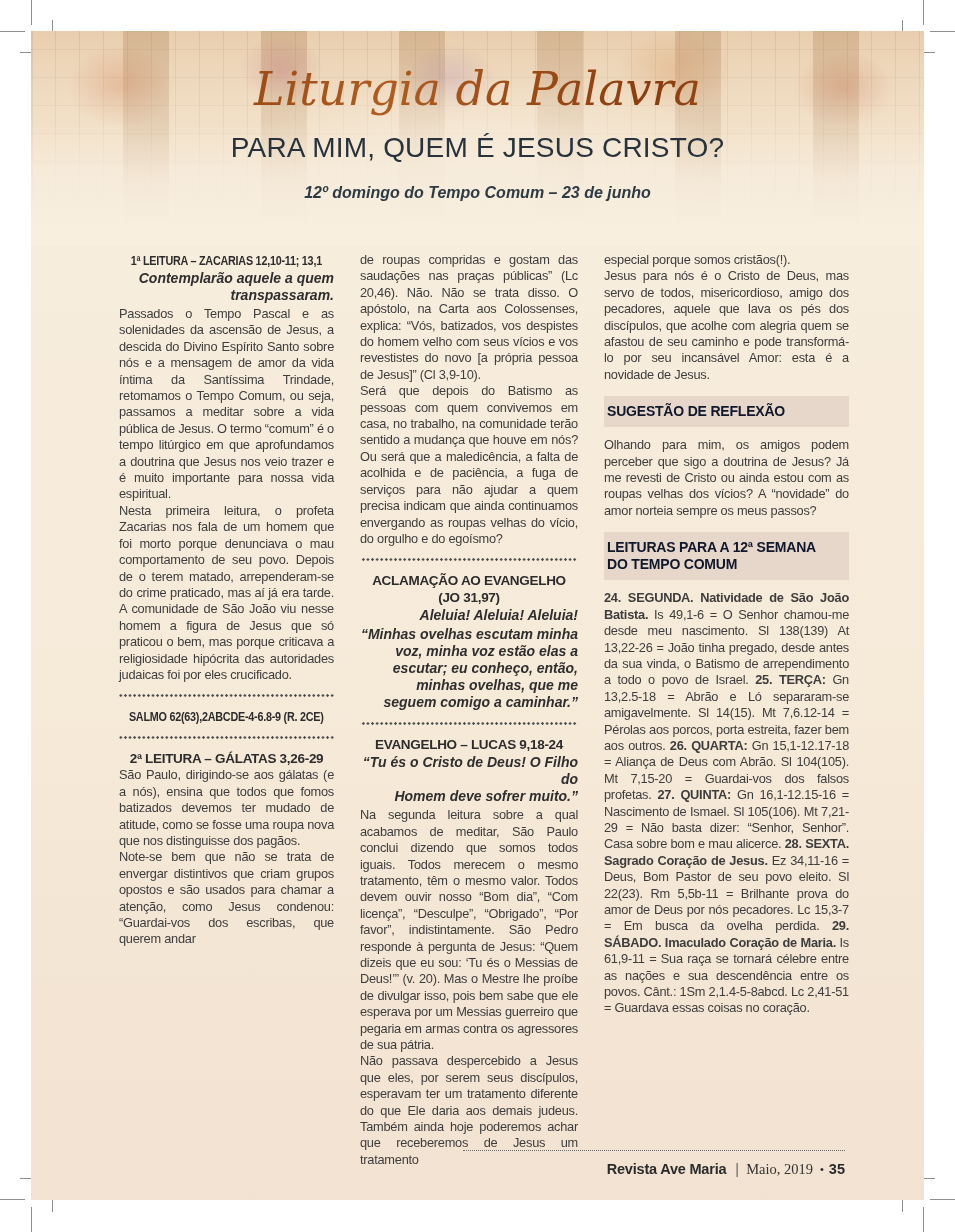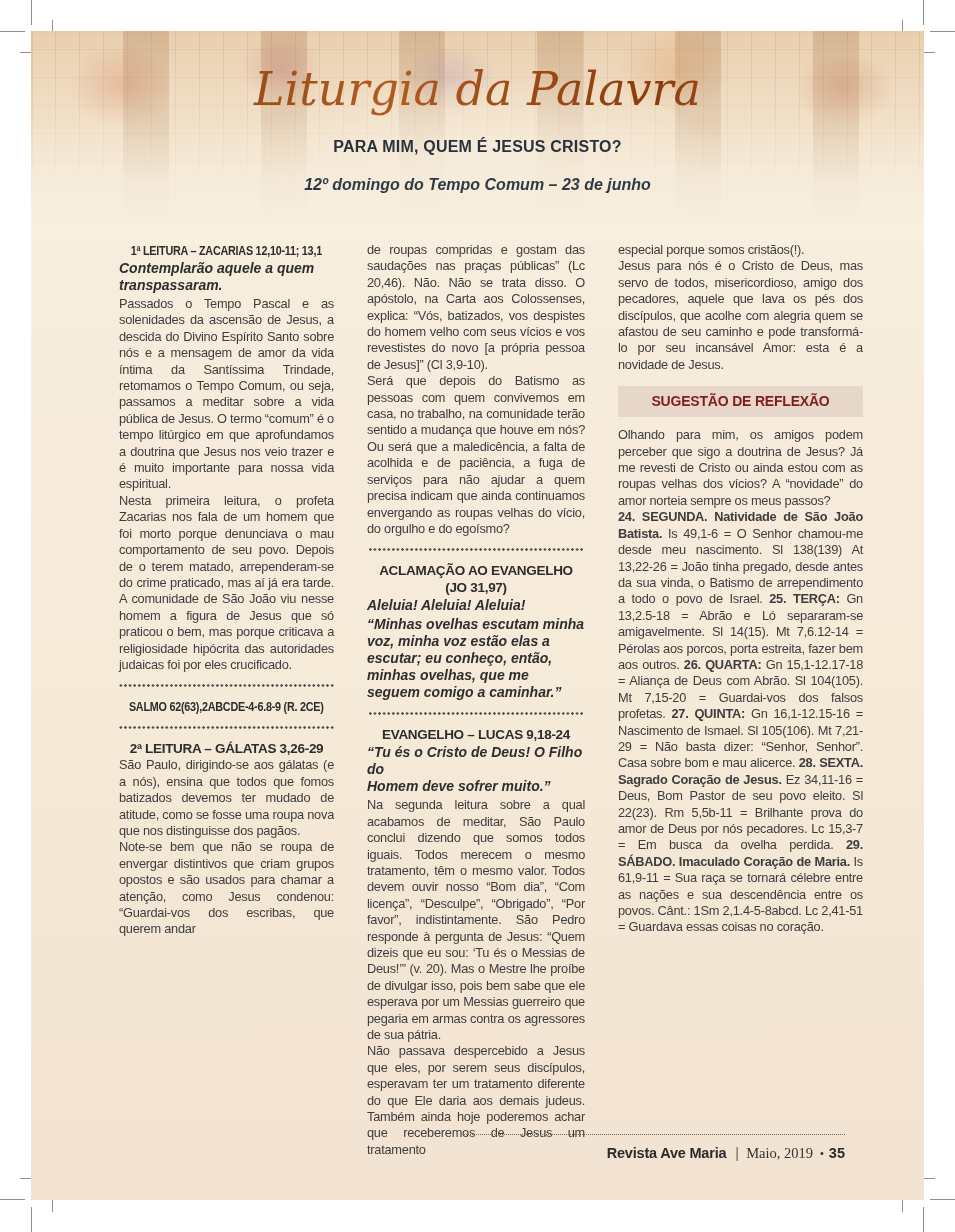--- a/index.html
+++ b/index.html
@@ -30,52 +30,52 @@
       linear-gradient(180deg, #e9ceae 0%, #f0dcc0 55%, #f8efdf 100%);
   }
   .page-header { position:relative; height:211px; text-align:center; }
   .script-title {
     padding-top:32px; font-family:"DejaVu Serif","Liberation Serif",serif;
     font-style:italic; font-size:46px; line-height:1.15; letter-spacing:0px;
     background:linear-gradient(100deg,#7e3408 5%,#b05c20 40%,#8a3c0e 70%,#c97a36 100%);
     -webkit-background-clip:text; background-clip:text;
     color:#9a4a14; -webkit-text-fill-color:transparent;
   }
-  .main-title { margin:22px 0 0; font-size:16px; font-weight:700; letter-spacing:.2px; color:#28323c; }
+  .main-title { margin:16px 0 0; font-size:28px; font-weight:400; letter-spacing:.2px; color:#28323c; }
   .subtitle { margin-top:20px; font-size:16px; font-weight:700; font-style:italic; color:#2e3a44; }
   .columns {
-    position:relative; margin:0 0 0 88px; width:730px;
-    display:grid; grid-template-columns:215px 218px 245px; column-gap:33px;
+    position:relative; margin:10px 0 0 88px; width:730px;
+    display:grid; grid-template-columns:215px 218px 245px; column-gap:26px;
   }
   .col { color:#3d3d3d; }
   p.body {
     margin:0; font-size:12.8px; line-height:16.4px; letter-spacing:-0.25px;
     text-align:justify; hyphens:auto; -webkit-hyphens:auto;
   }
   .col-heading {
     margin:0; font-size:13.5px; line-height:17px; font-weight:800;
     letter-spacing:-0.3px; color:#2c2c2c; text-align:center; white-space:pre-line;
   }
   .wide { width:124%; margin-left:-12%; transform:scaleX(.8); transform-origin:50% 50%; white-space:nowrap; }
   .col-sub {
     font-size:14px; line-height:17px; font-weight:700; font-style:italic;
-    color:#2e2e2e; text-align:left; white-space:pre-line; margin:1px 0 2px;
+    color:#2e2e2e; text-align:right; white-space:pre-line; margin:1px 0 2px;
   }
   .divider {
     height:5px; margin:10px 0;
     background-image:radial-gradient(circle, #4d4d4d 1px, rgba(0,0,0,0) 1.45px);
     background-size:4.6px 5px; background-position:center;
   }
   .bar-heading {
-    background:#e7d6ca; color:#7f1d1d; font-weight:800; font-size:14px;
-    line-height:17px; text-align:center; padding:7px 3px; margin:13px 0 10px;
+    background:#e7d6ca; color:#0f172a; font-weight:800; font-size:14px;
+    line-height:17px; text-align:left; padding:7px 3px; margin:13px 0 10px;
     letter-spacing:-0.2px; white-space:pre-line;
   }
   .page-footer {
-    position:absolute; right:79px; bottom:38px; width:382px;
+    position:absolute; right:79px; bottom:22px; width:382px;
     border-top:1px dotted #6b6b6b; padding-top:10px; text-align:right;
     font-size:14.5px; color:#2b2b2b;
   }
   .f-mag { font-weight:800; letter-spacing:-0.2px; }
   .f-sep { color:#666; font-weight:300; margin:0 7px 0 9px; }
   .f-date { font-family:"Liberation Serif","DejaVu Serif",serif; font-size:14.5px; color:#333; }
   .f-bullet { margin:0 5px 0 7px; font-size:11px; vertical-align:1px; }
   .f-num { font-weight:800; }
   b { font-weight:800; }
 </style>
@@ -117,21 +117,21 @@
       <section class="col">
         <h3 class="col-heading wide">1ª LEITURA – ZACARIAS 12,10-11; 13,1</h3>
         <div class="col-sub">Contemplarão aquele a quem transpassaram.</div>
         <p class="body">Passados o Tempo Pascal e as solenidades da ascensão de Jesus, a descida do Divino Espírito Santo sobre nós e a mensagem de amor da vida íntima da Santíssima Trindade, retomamos o Tempo Comum, ou seja, passamos a meditar sobre a vida pública de Jesus. O termo “comum” é o tempo litúrgico em que aprofundamos a doutrina que Jesus nos veio trazer e é muito importante para nossa vida espiritual.</p>
         <p class="body">Nesta primeira leitura, o profeta Zacarias nos fala de um homem que foi morto porque denunciava o mau comportamento de seu povo. Depois de o terem matado, arrependeram-se do crime praticado, mas aí já era tarde. A comunidade de São João viu nesse homem a figura de Jesus que só praticou o bem, mas porque criticava a religiosidade hipócrita das autoridades judaicas foi por eles crucificado.</p>
         <div class="divider"></div>
         <h3 class="col-heading wide">SALMO 62(63),2ABCDE-4-6.8-9 (R. 2CE)</h3>
         <div class="divider"></div>
         <h3 class="col-heading">2ª LEITURA – GÁLATAS 3,26-29</h3>
         <p class="body">São Paulo, dirigindo-se aos gálatas (e a nós), ensina que todos que fomos batizados devemos ter mudado de atitude, como se fosse uma roupa nova que nos distinguisse dos pagãos.</p>
-        <p class="body">Note-se bem que não se roupa de envergar distintivos que criam grupos opostos e são usados para chamar a atenção, como Jesus condenou: “Guardai-vos dos escribas, que querem andar</p>
+        <p class="body">Note-se bem que não se trata de envergar distintivos que criam grupos opostos e são usados para chamar a atenção, como Jesus condenou: “Guardai-vos dos escribas, que querem andar</p>
       </section>
 
       <section class="col">
         <p class="body">de roupas compridas e gostam das saudações nas praças públicas” (Lc 20,46). Não. Não se trata disso. O apóstolo, na Carta aos Colossenses, explica: “Vós, batizados, vos despistes do homem velho com seus vícios e vos revestistes do novo [a própria pessoa de Jesus]” (Cl 3,9-10).</p>
         <p class="body">Será que depois do Batismo as pessoas com quem convivemos em casa, no trabalho, na comunidade terão sentido a mudança que houve em nós? Ou será que a maledicência, a falta de acolhida e de paciência, a fuga de serviços para não ajudar a quem precisa indicam que ainda continuamos envergando as roupas velhas do vício, do orgulho e do egoísmo?</p>
         <div class="divider"></div>
         <h3 class="col-heading">ACLAMAÇÃO AO EVANGELHO
 (JO 31,97)</h3>
         <div class="col-sub">Aleluia! Aleluia! Aleluia!</div>
         <div class="col-sub">“Minhas ovelhas escutam minha voz, minha voz estão elas a escutar; eu conheço, então, minhas ovelhas, que me seguem comigo a caminhar.”</div>
@@ -141,20 +141,22 @@
 Homem deve sofrer muito.”</div>
         <p class="body">Na segunda leitura sobre a qual acabamos de meditar, São Paulo conclui dizendo que somos todos iguais. Todos merecem o mesmo tratamento, têm o mesmo valor. Todos devem ouvir nosso “Bom dia”, “Com licença”, “Desculpe”, “Obrigado”, “Por favor”, indistintamente. São Pedro responde à pergunta de Jesus: “Quem dizeis que eu sou: ‘Tu és o Messias de Deus!’” (v. 20). Mas o Mestre lhe proíbe de divulgar isso, pois bem sabe que ele esperava por um Messias guerreiro que pegaria em armas contra os agressores de sua pátria.</p>
         <p class="body">Não passava despercebido a Jesus que eles, por serem seus discípulos, esperavam ter um tratamento diferente do que Ele daria aos demais judeus. Também ainda hoje poderemos achar que receberemos de Jesus um tratamento</p>
       </section>
 
       <section class="col">
         <p class="body">especial porque somos cristãos(!).</p>
         <p class="body">Jesus para nós é o Cristo de Deus, mas servo de todos, misericordioso, amigo dos pecadores, aquele que lava os pés dos discípulos, que acolhe com alegria quem se afastou de seu caminho e pode transformá-lo por seu incansável Amor: esta é a novidade de Jesus.</p>
         <div class="bar-heading">SUGESTÃO DE REFLEXÃO</div>
         <p class="body">Olhando para mim, os amigos podem perceber que sigo a doutrina de Jesus? Já me revesti de Cristo ou ainda estou com as roupas velhas dos vícios? A “novidade” do amor norteia sempre os meus passos?</p>
+        <div class="bar-heading">LEITURAS PARA A 12ª SEMANA
+DO TEMPO COMUM</div>
         <p class="body"><b>24. SEGUNDA. Natividade de São João Batista.</b> Is 49,1-6 = O Senhor chamou-me desde meu nascimento. Sl 138(139) At 13,22-26 = João tinha pregado, desde antes da sua vinda, o Batismo de arrependimento a todo o povo de Israel. <b>25. TERÇA:</b> Gn 13,2.5-18 = Abrão e Ló separaram-se amigavelmente. Sl 14(15). Mt 7,6.12-14 = Pérolas aos porcos, porta estreita, fazer bem aos outros. <b>26. QUARTA:</b> Gn 15,1-12.17-18 = Aliança de Deus com Abrão. Sl 104(105). Mt 7,15-20 = Guardai-vos dos falsos profetas. <b>27. QUINTA:</b> Gn 16,1-12.15-16 = Nascimento de Ismael. Sl 105(106). Mt 7,21-29 = Não basta dizer: “Senhor, Senhor”. Casa sobre bom e mau alicerce. <b>28. SEXTA. Sagrado Coração de Jesus.</b> Ez 34,11-16 = Deus, Bom Pastor de seu povo eleito. Sl 22(23). Rm 5,5b-11 = Brilhante prova do amor de Deus por nós pecadores. Lc 15,3-7 = Em busca da ovelha perdida. <b>29. SÁBADO. Imaculado Coração de Maria.</b> Is 61,9-11 = Sua raça se tornará célebre entre as nações e sua descendência entre os povos. Cânt.: 1Sm 2,1.4-5-8abcd. Lc 2,41-51 = Guardava essas coisas no coração.</p>
       </section>
 
     </main>
 
     <footer class="page-footer">
       <span class="f-mag">Revista Ave Maria</span><span class="f-sep">|</span><span class="f-date">Maio, 2019</span><span class="f-bullet">•</span><span class="f-num">35</span>
     </footer>
   </div>
 </div>

